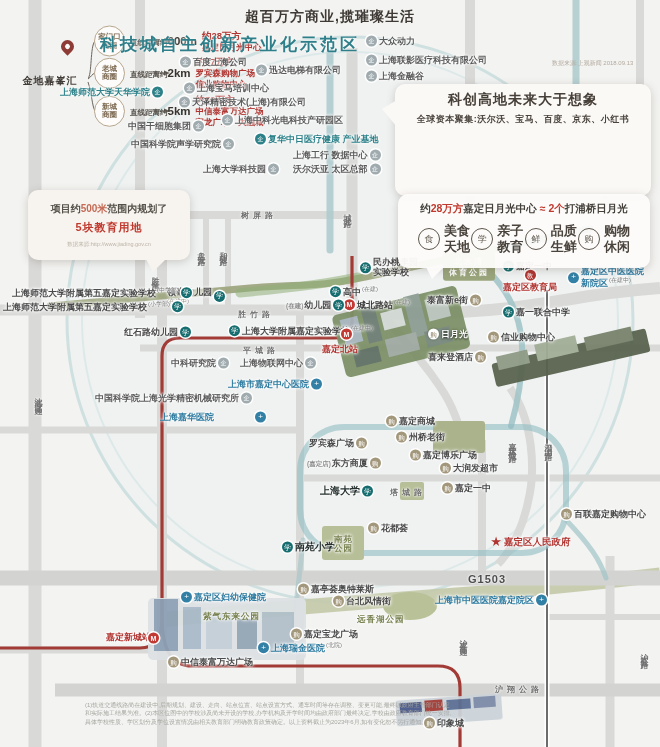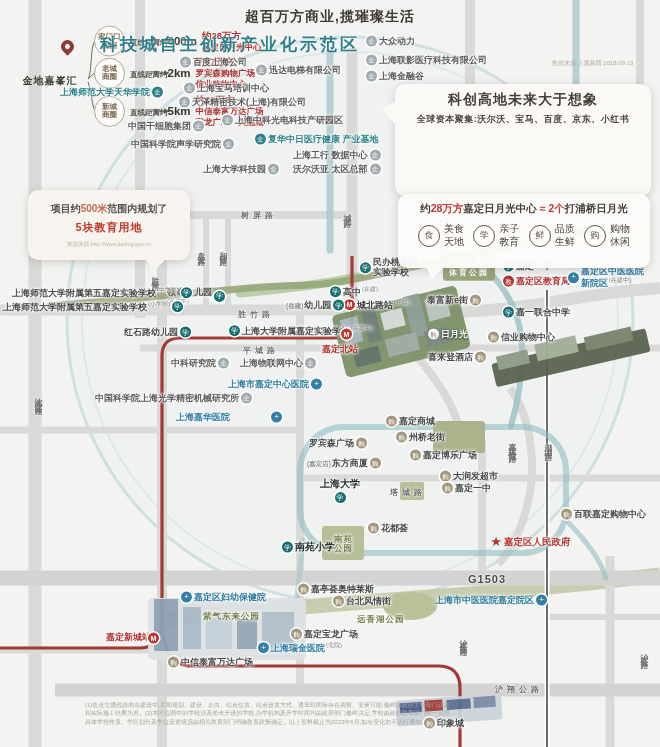--- a/index.html
+++ b/index.html
@@ -55,21 +55,21 @@
   #tech-box .ln{font-size:9px;font-weight:700;color:#4a443d;text-align:center;margin-top:4px;letter-spacing:.5px;}
   #ryg-box{left:398px;top:194px;width:252px;height:74px;padding:8px 6px 5px;box-sizing:border-box;background:rgba(252,251,249,.96);}
   #ryg-box:after{content:"";position:absolute;left:28px;bottom:-11px;border-left:6px solid transparent;
       border-right:12px solid transparent;border-top:12px solid rgba(252,251,249,.96);}
   #ryg-head{text-align:center;font-size:10.5px;font-weight:700;color:#44403a;white-space:nowrap;}
   #ryg-head .r{color:#c0392e;}
   #ryg-feats{display:flex;justify-content:space-between;padding:0 14px;margin-top:7px;}
   .feat{display:flex;align-items:center;gap:4px;}
   .feat .fc{width:20px;height:20px;border:1.4px solid #5d564c;border-radius:50%;display:flex;
       align-items:center;justify-content:center;font-size:9px;color:#5d564c;}
-  .feat .fl{font-size:10px;font-weight:400;color:#4a443d;line-height:1.25;}
+  .feat .fl{font-size:13px;font-weight:700;color:#4a443d;line-height:1.25;}
   #edu-box{left:28px;top:190px;width:162px;height:70px;padding:12px 6px 16px;box-sizing:border-box;background:#f7f4ef;}
   #edu-box:after{content:"";position:absolute;right:24px;bottom:-12px;border-left:7px solid transparent;
       border-right:13px solid transparent;border-top:13px solid #f7f4ef;}
   #edu-box .l1{font-size:10px;font-weight:700;color:#55504a;text-align:center;}
   #edu-box .l1 .r{color:#c46a55;}
   #edu-box .l2{font-size:11px;font-weight:700;color:#c0392e;text-align:center;margin-top:4px;letter-spacing:1px;}
   #edu-box .src{font-size:5.5px;color:#bdb4a8;text-align:center;margin-top:6px;}
   
   #project-box{left:236px;top:226px;width:104px;height:66px;background:#31808a;border-radius:6px;
       display:flex;flex-direction:column;align-items:center;justify-content:center;z-index:35;
@@ -304,21 +304,21 @@
         <span class="ic">企</span>
       </div>
       <div class="lm hospital" style="left: 228px; top: 384px;">
         <span class="lab">上海市嘉定中心医院</span>
         <span class="ic">+</span>
       </div>
       <div class="lm company" style="left: 95px; top: 398px;">
         <span class="lab">中国科学院上海光学精密机械研究所</span>
         <span class="ic">企</span>
       </div>
-      <div class="lm hospital" style="left: 176px; top: 417px; gap: 41px;">
+      <div class="lm hospital" style="left: 160px; top: 417px; gap: 41px;">
         <span class="lab">上海嘉华医院</span>
         <span class="ic">+</span>
       </div>
       <div class="lm metro" style="left: 341px; top: 334px;">
         <span class="ic">M</span>
       </div>
       <div class="lm red_text" style="left: 322px; top: 350px;">
         <span class="lab">嘉定北站</span>
       </div>
       <div class="lm white_shop" style="left: 392px; top: 334px; padding-left: 36px;">
@@ -350,48 +350,48 @@
         <span class="ic">购</span>
       </div>
       <div class="lm shopping" style="left: 410px; top: 455px;">
         <span class="ic">购</span>
         <span class="lab">嘉定博乐广场</span>
       </div>
       <div class="lm shopping" style="left: 307px; top: 463px;">
         <span class="lab"><small>(嘉定店)</small>东方商厦</span>
         <span class="ic">购</span>
       </div>
-      <div class="lm shopping" style="left: 440px; top: 468px; margin-top: 8px;">
+      <div class="lm shopping" style="left: 440px; top: 468px;">
         <span class="ic">购</span>
         <span class="lab">大润发超市</span>
       </div>
       <div class="lm shopping" style="left: 442px; top: 488px;">
         <span class="ic">购</span>
         <span class="lab">嘉定一中</span>
       </div>
-      <div class="lm uni" style="left: 320px; top: 491px; flex-direction: column;">
+      <div class="lm uni" style="left: 320px; top: 491px;">
         <span class="lab">上海大学</span>
         <span class="ic">学</span>
       </div>
       <div class="lm shopping" style="left: 368px; top: 528px;">
         <span class="ic">购</span>
         <span class="lab">花都荟</span>
       </div>
       <div class="lm uni" style="left: 282px; top: 547px;">
         <span class="ic">学</span>
         <span class="lab">南苑小学</span>
       </div>
       <div class="lm park" style="left: 334px; top: 544px;">
         <span class="lab">南苑<br>公园</span>
       </div>
       <div class="lm school" style="left: 503px; top: 266px;">
         <span class="ic">学</span>
         <span class="lab">嘉定一中</span>
       </div>
-      <div class="lm edu_red" style="left: 503px; top: 281px;">
+      <div class="lm edu_red" style="left: 503px; top: 281px; flex-direction: column;">
         <span class="ic">教</span>
         <span class="lab">嘉定区教育局</span>
       </div>
       <div class="lm school" style="left: 503px; top: 312px;">
         <span class="ic">学</span>
         <span class="lab">嘉一联合中学</span>
       </div>
       <div class="lm hospital" style="left: 568px; top: 278px;">
         <span class="ic">+</span>
         <span class="lab">嘉定区中医医院<br>新院区<sup>(在建中)</sup></span>

